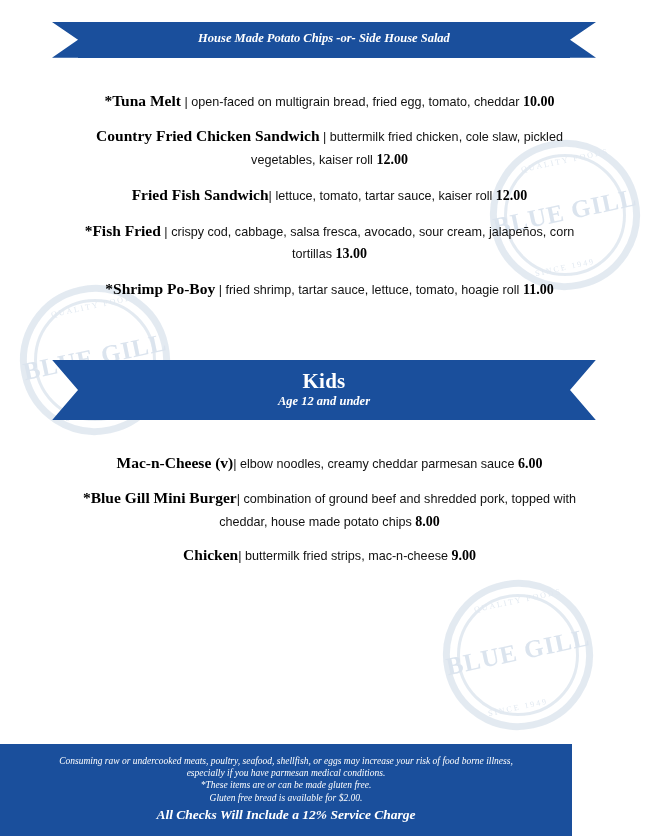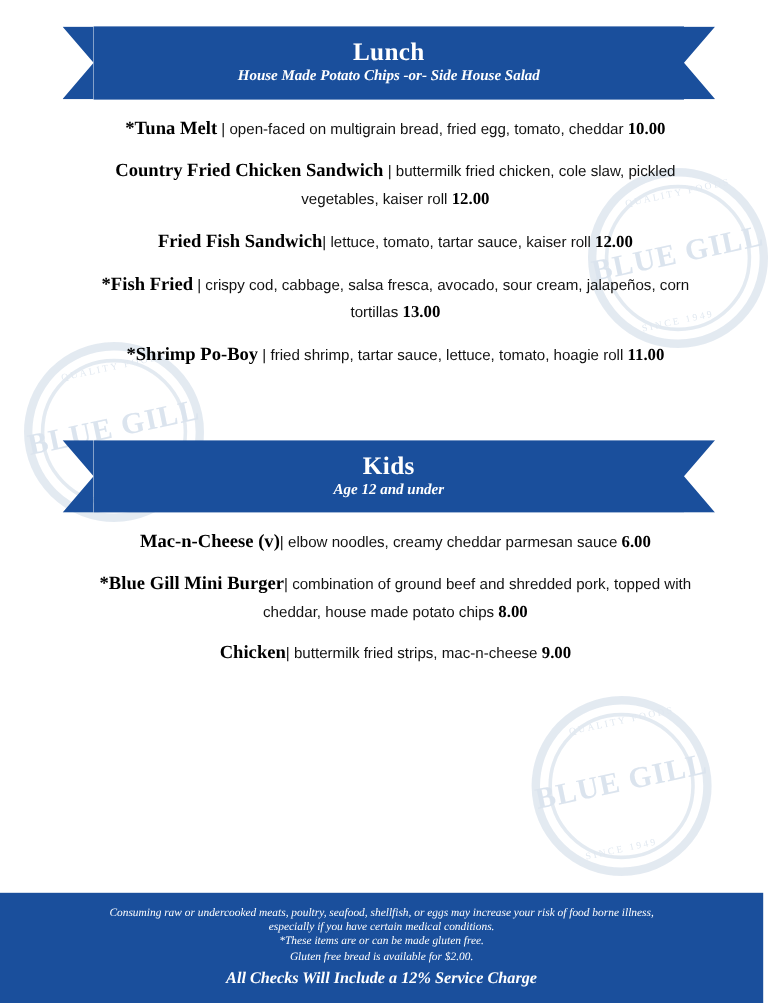--- a/index.html
+++ b/index.html
@@ -121,21 +121,21 @@
     font-size: 12.5px;
     font-weight: bold;
     font-style: italic;
     line-height: 1.25;
   }
 
   
   .items {
     position: relative;
     z-index: 2;
-    padding: 14px 56px 0 56px;
+    padding: 32px 56px 0 56px;
     margin-left: 11px;
   }
   .item {
     text-align: center;
     margin-bottom: 13px;
     line-height: 1.42;
   }
   .item .name {
     font-family: "Liberation Serif", serif;
     font-weight: bold;
@@ -160,21 +160,21 @@
   }
   .kids-items .item { margin-bottom: 12px; }
 
   .spacer-lunch { height: 46px; }
 
   
   .footer {
     position: absolute;
     left: 0;
     bottom: 0;
-    width: 636px;
+    width: 572px;
     background: #1a4f9c;
     color: #ffffff;
     text-align: center;
     padding: 11px 20px 13px 20px;
     z-index: 3;
   }
   .footer .fline {
     font-family: "Liberation Serif", serif;
     font-style: italic;
     font-size: 9.5px;
@@ -210,21 +210,20 @@
 <div class="watermark" id="wm3">
   <div class="wm-ring"></div>
   <div class="wm-inner"></div>
   <div class="wm-top">QUALITY FOODS</div>
   <div class="wm-text">BLUE GILL</div>
   <div class="wm-bot">SINCE 1949</div>
 </div>
 
 <div class="banner-wrap" style="margin-top:22px;">
   <div class="banner">
-    <h2>Lunch</h2>
     <div class="sub">House Made Potato Chips -or- Side House Salad</div>
   </div>
 </div>
 
 <div class="items">
   <div class="item">
     <span class="name">*Tuna Melt</span><span class="sep"> | </span><span class="desc">open-faced on multigrain bread, fried egg, tomato, cheddar </span><span class="price">10.00</span>
   </div>
   <div class="item">
     <span class="name">Country Fried Chicken Sandwich</span><span class="sep"> | </span><span class="desc">buttermilk fried chicken, cole slaw, pickled vegetables, kaiser roll </span><span class="price">12.00</span>
@@ -256,17 +255,17 @@
   <div class="item">
     <span class="name">*Blue Gill Mini Burger</span><span class="sep">| </span><span class="desc">combination of ground beef and shredded pork, topped with cheddar, house made potato chips </span><span class="price">8.00</span>
   </div>
   <div class="item">
     <span class="name">Chicken</span><span class="sep">| </span><span class="desc">buttermilk fried strips, mac-n-cheese </span><span class="price">9.00</span>
   </div>
 </div>
 
 <div class="footer">
   <div class="fline">Consuming raw or undercooked meats, poultry, seafood, shellfish, or eggs may increase your risk of food borne illness,</div>
-  <div class="fline">especially if you have certain medical conditions.</div>
+  <div class="fline">especially if you have parmesan medical conditions.</div>
   <div class="fline">*These items are or can be made gluten free.</div>
   <div class="fline">Gluten free bread is available for $2.00.</div>
   <div class="fbold">All Checks Will Include a 12% Service Charge</div>
 </div>
 
 </body></html>

